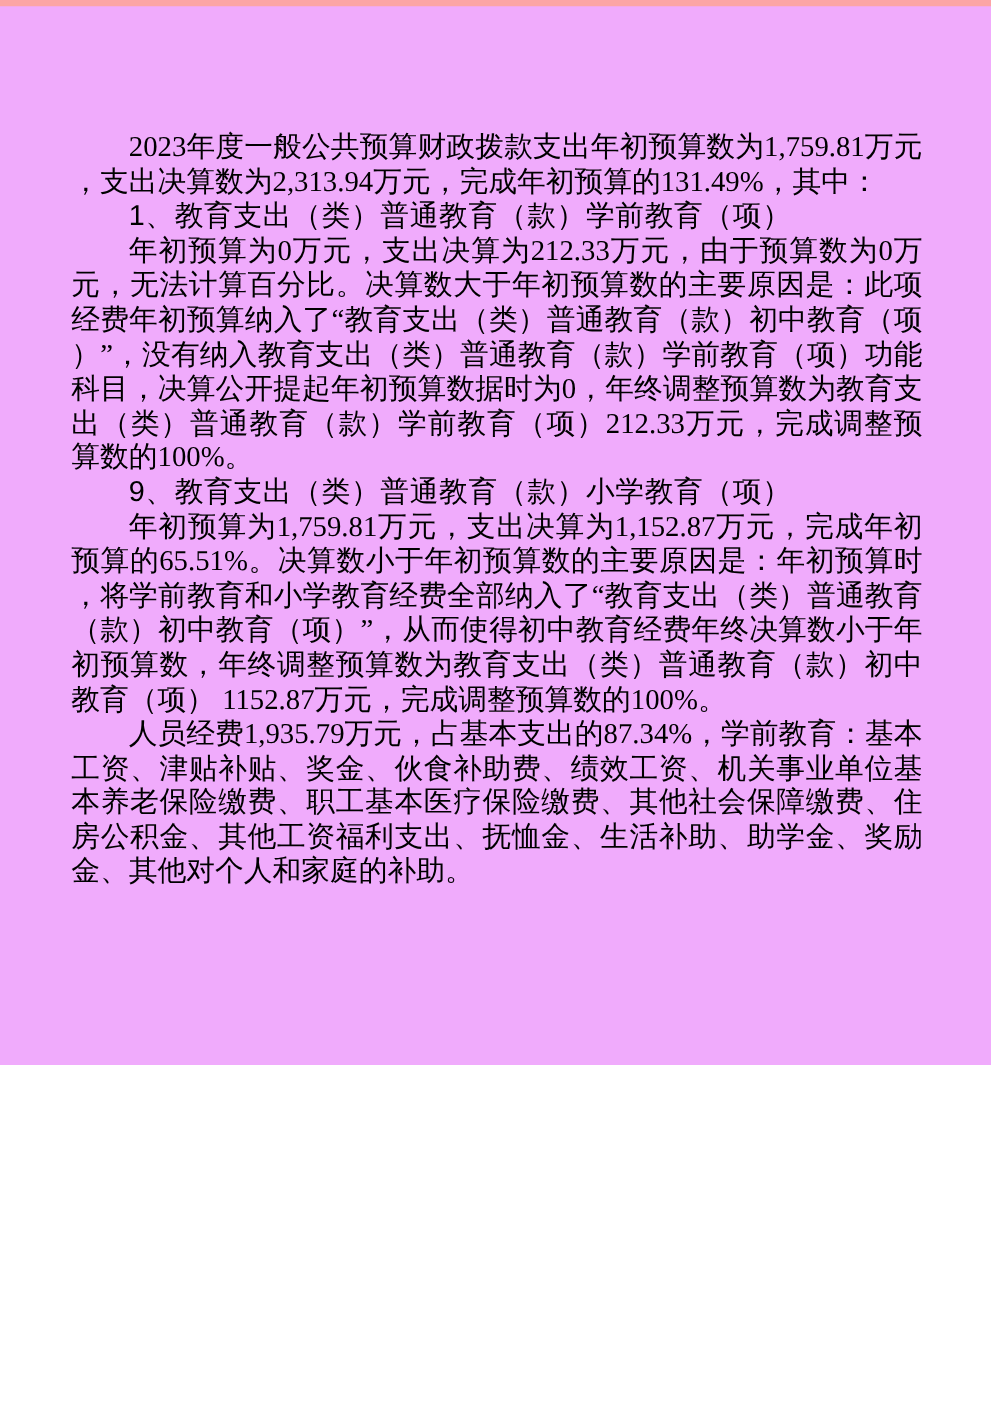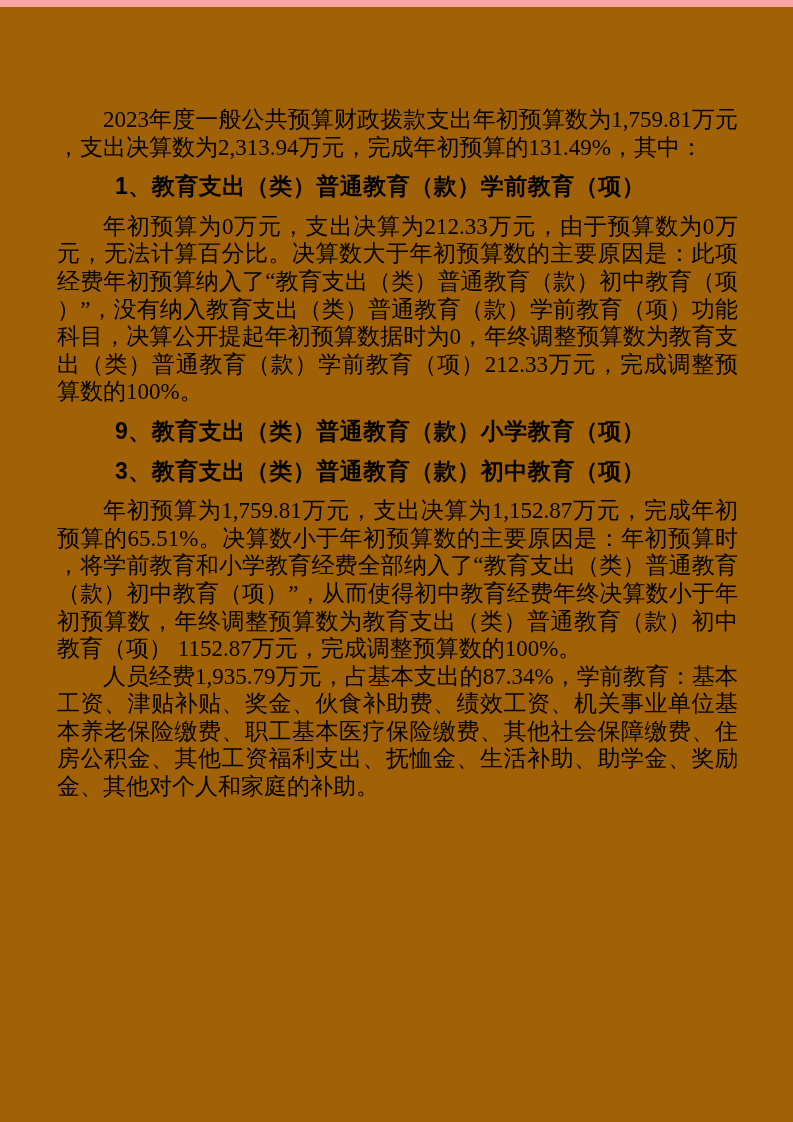--- a/index.html
+++ b/index.html
@@ -3,56 +3,55 @@
 <meta charset="utf-8">
 <style>
   html, body {
     margin: 0;
     padding: 0;
     background: #ffffff;
   }
   .page {
     position: relative;
     width: 793px;
-    height: 1122px;
-    background: #a16207;
-    border-top: 7px solid #fca5a5;
+    height: 852px;
+    background: #f0abfc;
+    border-top: 5px solid #fca5a5;
     overflow: hidden;
     box-sizing: border-box;
   }
   .content {
     padding: 99px 55px 0 57px;
     color: #000000;
     font-family: "Liberation Serif", "DejaVu Serif", serif;
     font-size: 23px;
     line-height: 27.6px;
     text-align: justify;
     text-justify: inter-character;
     line-break: anywhere;
     word-break: break-all;
   }
   .para {
     margin: 0;
     text-indent: 2em;
   }
   .heading {
-    margin: 12px;
+    margin: 0;
     text-indent: 2em;
-    font-weight: 700;
+    font-weight: 400;
     text-align: left;
     font-family: "Liberation Sans", "DejaVu Sans", sans-serif;
     letter-spacing: 0.5px;
   }
 </style>
 </head>
 <body>
 
 <div class="page">
   <div class="content">
     <p class="para">2023年度一般公共预算财政拨款支出年初预算数为1,759.81万元，支出决算数为2,313.94万元，完成年初预算的131.49%，其中：</p>
     <p class="heading">1、教育支出（类）普通教育（款）学前教育（项）</p>
     <p class="para">年初预算为0万元，支出决算为212.33万元，由于预算数为0万元，无法计算百分比。决算数大于年初预算数的主要原因是：此项经费年初预算纳入了“教育支出（类）普通教育（款）初中教育（项）”，没有纳入教育支出（类）普通教育（款）学前教育（项）功能科目，决算公开提起年初预算数据时为0，年终调整预算数为教育支出（类）普通教育（款）学前教育（项）212.33万元，完成调整预算数的100%。</p>
     <p class="heading">9、教育支出（类）普通教育（款）小学教育（项）</p>
-    <p class="heading">3、教育支出（类）普通教育（款）初中教育（项）</p>
     <p class="para">年初预算为1,759.81万元，支出决算为1,152.87万元，完成年初预算的65.51%。决算数小于年初预算数的主要原因是：年初预算时，将学前教育和小学教育经费全部纳入了“教育支出（类）普通教育（款）初中教育（项）”，从而使得初中教育经费年终决算数小于年初预算数，年终调整预算数为教育支出（类）普通教育（款）初中教育（项） 1152.87万元，完成调整预算数的100%。</p>
     <p class="para">人员经费1,935.79万元，占基本支出的87.34%，学前教育：基本工资、津贴补贴、奖金、伙食补助费、绩效工资、机关事业单位基本养老保险缴费、职工基本医疗保险缴费、其他社会保障缴费、住房公积金、其他工资福利支出、抚恤金、生活补助、助学金、奖励金、其他对个人和家庭的补助。</p>
   </div>
 </div>
 
 </body></html>

